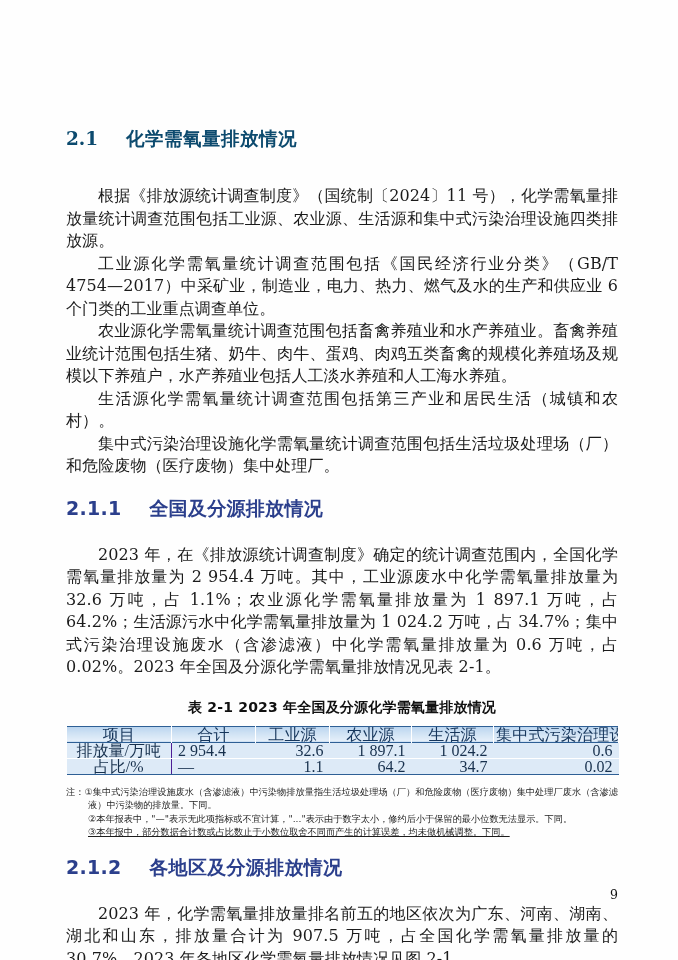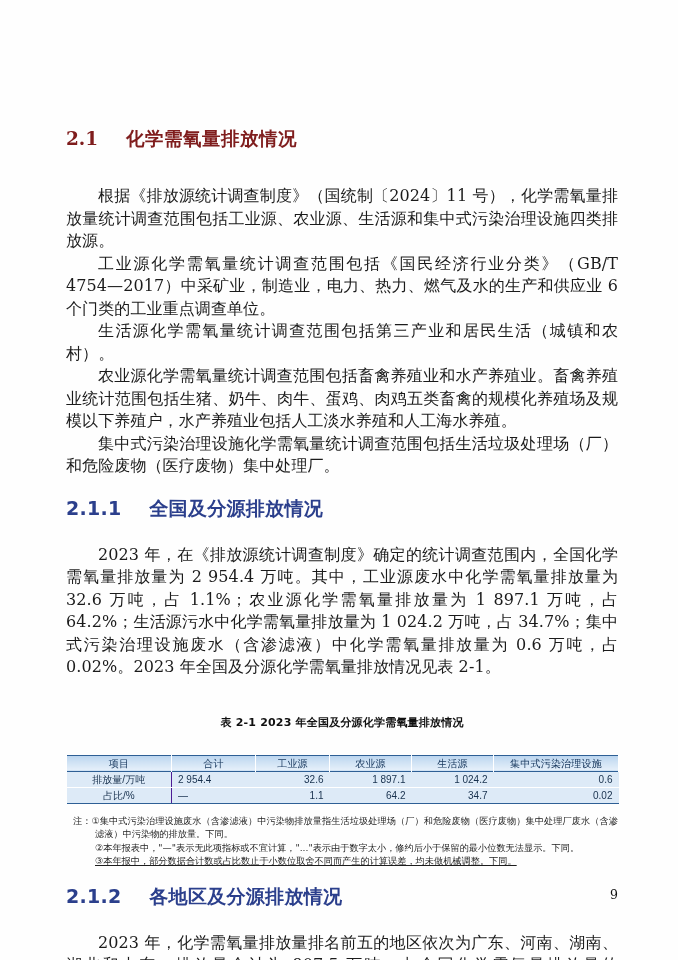--- a/index.html
+++ b/index.html
@@ -25,21 +25,21 @@
     left: 66px;
     top: 0;
     width: 552px;
   }
 
   
   .h2 {
     font-family: "DejaVu Serif", "Liberation Serif", serif;
     font-size: 18.5px;
     font-weight: bold;
-    color: #7f1d1d;
+    color: #0c4a6e;
     letter-spacing: 0.5px;
     margin: 0;
     padding: 0;
     white-space: pre;
   }
   .h2 .num {
     font-family: "DejaVu Serif", "Liberation Serif", serif;
     letter-spacing: 0px;
   }
   .h3 {
@@ -61,35 +61,35 @@
     text-justify: inter-ideograph;
     margin: 0;
     text-indent: 2em;
     color: #1b1b1b;
     letter-spacing: 0.1px;
   }
 
   
   .table-caption {
     font-family: "DejaVu Sans", "Liberation Sans", sans-serif;
-    font-size: 11px;
+    font-size: 14px;
     font-weight: bold;
     text-align: center;
     color: #101010;
-    margin: 16px;
+    margin: 0;
     letter-spacing: 0.2px;
   }
 
   
   table.data-table {
     border-collapse: collapse;
     width: 552px;
     table-layout: fixed;
-    font-size: 10px;
-    font-family: Liberation Sans, sans-serif;
+    font-size: 16px;
+    font-family: Liberation Serif, serif;
   }
   table.data-table thead th {
     background: linear-gradient(to bottom, #b9d4ee 0%, #cfe2f4 45%, #e6f0fa 100%);
     color: #16365c;
     font-weight: normal;
     text-align: center;
     height: 15px;
     line-height: 15px;
     border-left: 1px solid #ffffff;
     border-right: 1px solid #ffffff;
@@ -134,21 +134,20 @@
   .notes {
     font-size: 9.2px;
     line-height: 13.5px;
     color: #1d1d1d;
     font-family: "DejaVu Sans", "Liberation Sans", sans-serif;
     letter-spacing: 0px;
   }
   .note-line {
     display: block;
     text-align: justify;
-    margin-left: 7px;
   }
   .note-item {
     padding-left: 22px;
     text-indent: -22px;
   }
   .note-item.first {
     padding-left: 22px;
     text-indent: -22px;
   }
   .notes-label {
@@ -181,22 +180,22 @@
   <div class="content">
 
     <div class="top-margin"></div>
 
     <h2 class="h2"><span class="num">2.1</span>    <span>化学需氧量排放情况</span></h2>
 
     <div class="sp-1"></div>
 
     <p class="para">根据《排放源统计调查制度》（国统制〔2024〕11 号），化学需氧量排放量统计调查范围包括工业源、农业源、生活源和集中式污染治理设施四类排放源。</p>
     <p class="para">工业源化学需氧量统计调查范围包括《国民经济行业分类》（GB/T 4754—2017）中采矿业，制造业，电力、热力、燃气及水的生产和供应业 6 个门类的工业重点调查单位。</p>
+    <p class="para">农业源化学需氧量统计调查范围包括畜禽养殖业和水产养殖业。畜禽养殖业统计范围包括生猪、奶牛、肉牛、蛋鸡、肉鸡五类畜禽的规模化养殖场及规模以下养殖户，水产养殖业包括人工淡水养殖和人工海水养殖。</p>
     <p class="para">生活源化学需氧量统计调查范围包括第三产业和居民生活（城镇和农村）。</p>
-    <p class="para">农业源化学需氧量统计调查范围包括畜禽养殖业和水产养殖业。畜禽养殖业统计范围包括生猪、奶牛、肉牛、蛋鸡、肉鸡五类畜禽的规模化养殖场及规模以下养殖户，水产养殖业包括人工淡水养殖和人工海水养殖。</p>
     <p class="para">集中式污染治理设施化学需氧量统计调查范围包括生活垃圾处理场（厂）和危险废物（医疗废物）集中处理厂。</p>
 
     <div class="sp-5"></div>
 
     <h3 class="h3"><span>2.1.1</span>    <span>全国及分源排放情况</span></h3>
 
     <div class="sp-2"></div>
 
     <p class="para">2023 年，在《排放源统计调查制度》确定的统计调查范围内，全国化学需氧量排放量为 2 954.4 万吨。其中，工业源废水中化学需氧量排放量为 32.6 万吨，占 1.1%；农业源化学需氧量排放量为 1 897.1 万吨，占 64.2%；生活源污水中化学需氧量排放量为 1 024.2 万吨，占 34.7%；集中式污染治理设施废水（含渗滤液）中化学需氧量排放量为 0.6 万吨，占 0.02%。2023 年全国及分源化学需氧量排放情况见表 2-1。</p>
 

